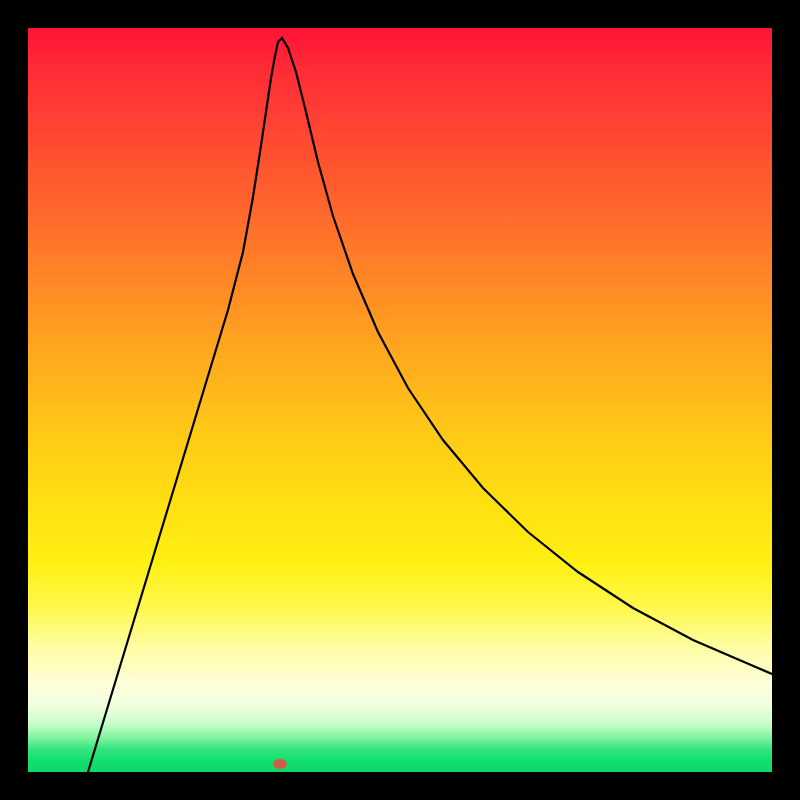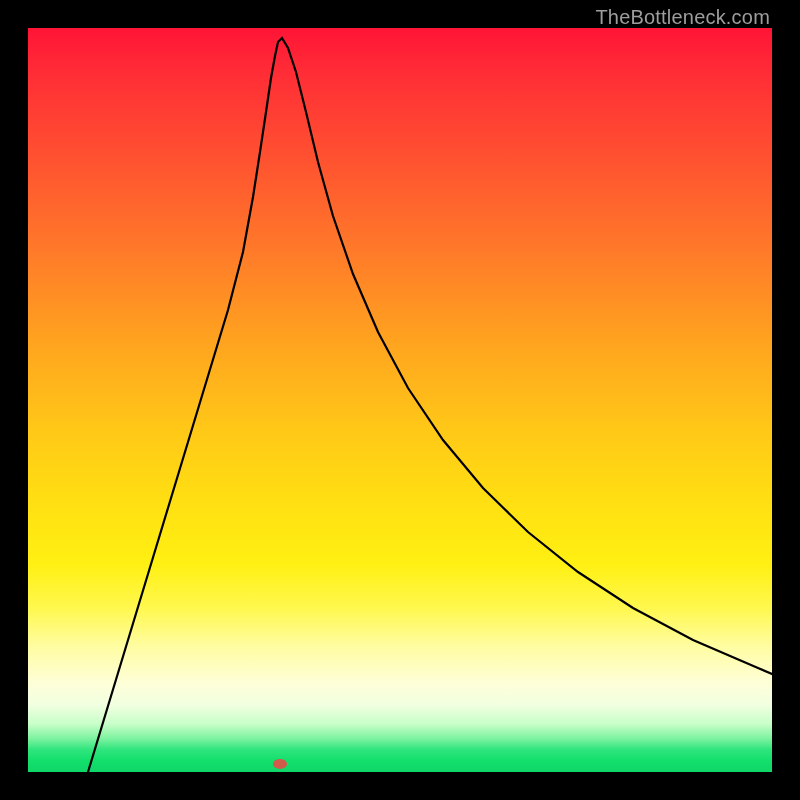--- a/index.html
+++ b/index.html
@@ -78,14 +78,13 @@
 
 <div class="frame">
 
   <div class="plot">
     <svg class="curve-svg" viewBox="0 0 744 744" preserveAspectRatio="none">
       <path class="curve-path" d="M60 744 L80 678 L100 612 L120 546 L140 480 L160 414 L180 348 L200 282 L215 224 L225 169 L232 124 L238 84 L243 50 L247 28 L250 14 L254 10 L260 20 L268 44 L278 84 L290 134 L305 188 L325 246 L350 304 L380 360 L415 412 L455 460 L500 504 L550 544 L605 580 L665 612 L730 640 L744 646"></path>
       <ellipse class="min-dot" cx="252" cy="736" rx="7" ry="5"></ellipse>
     </svg>
   </div>
 
-  <div class="watermark">TheBottleneck.com</div>
 </div>
 
 </body></html>

